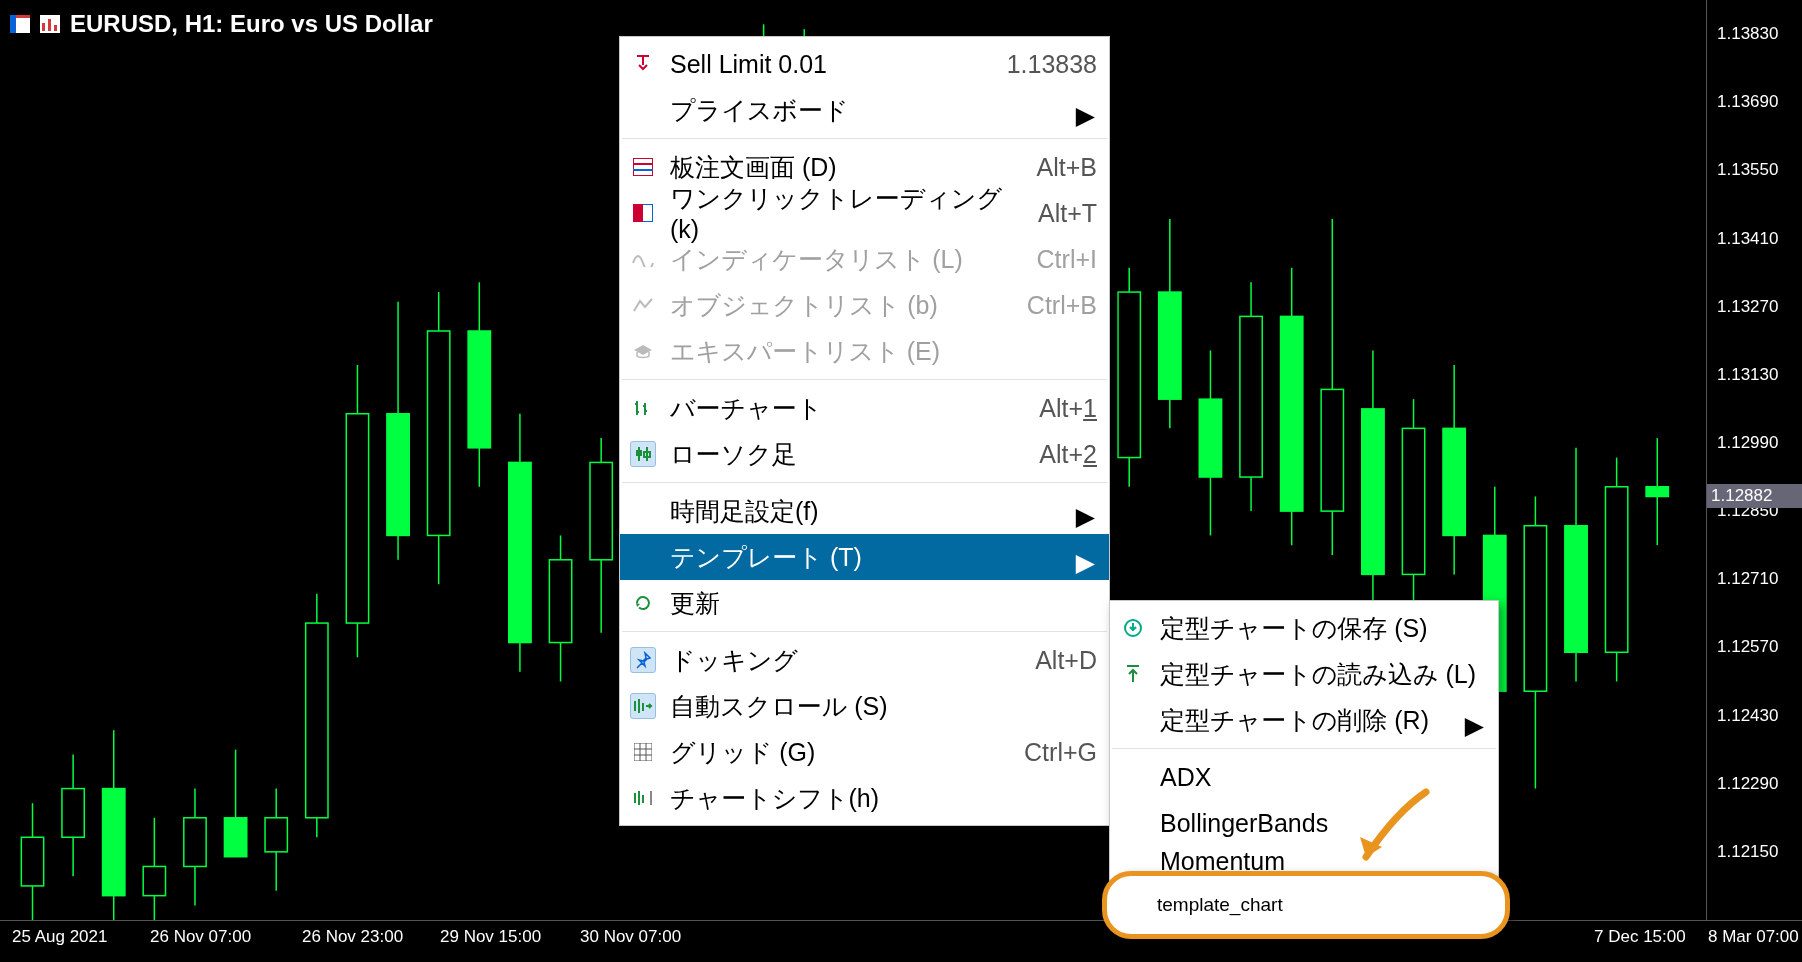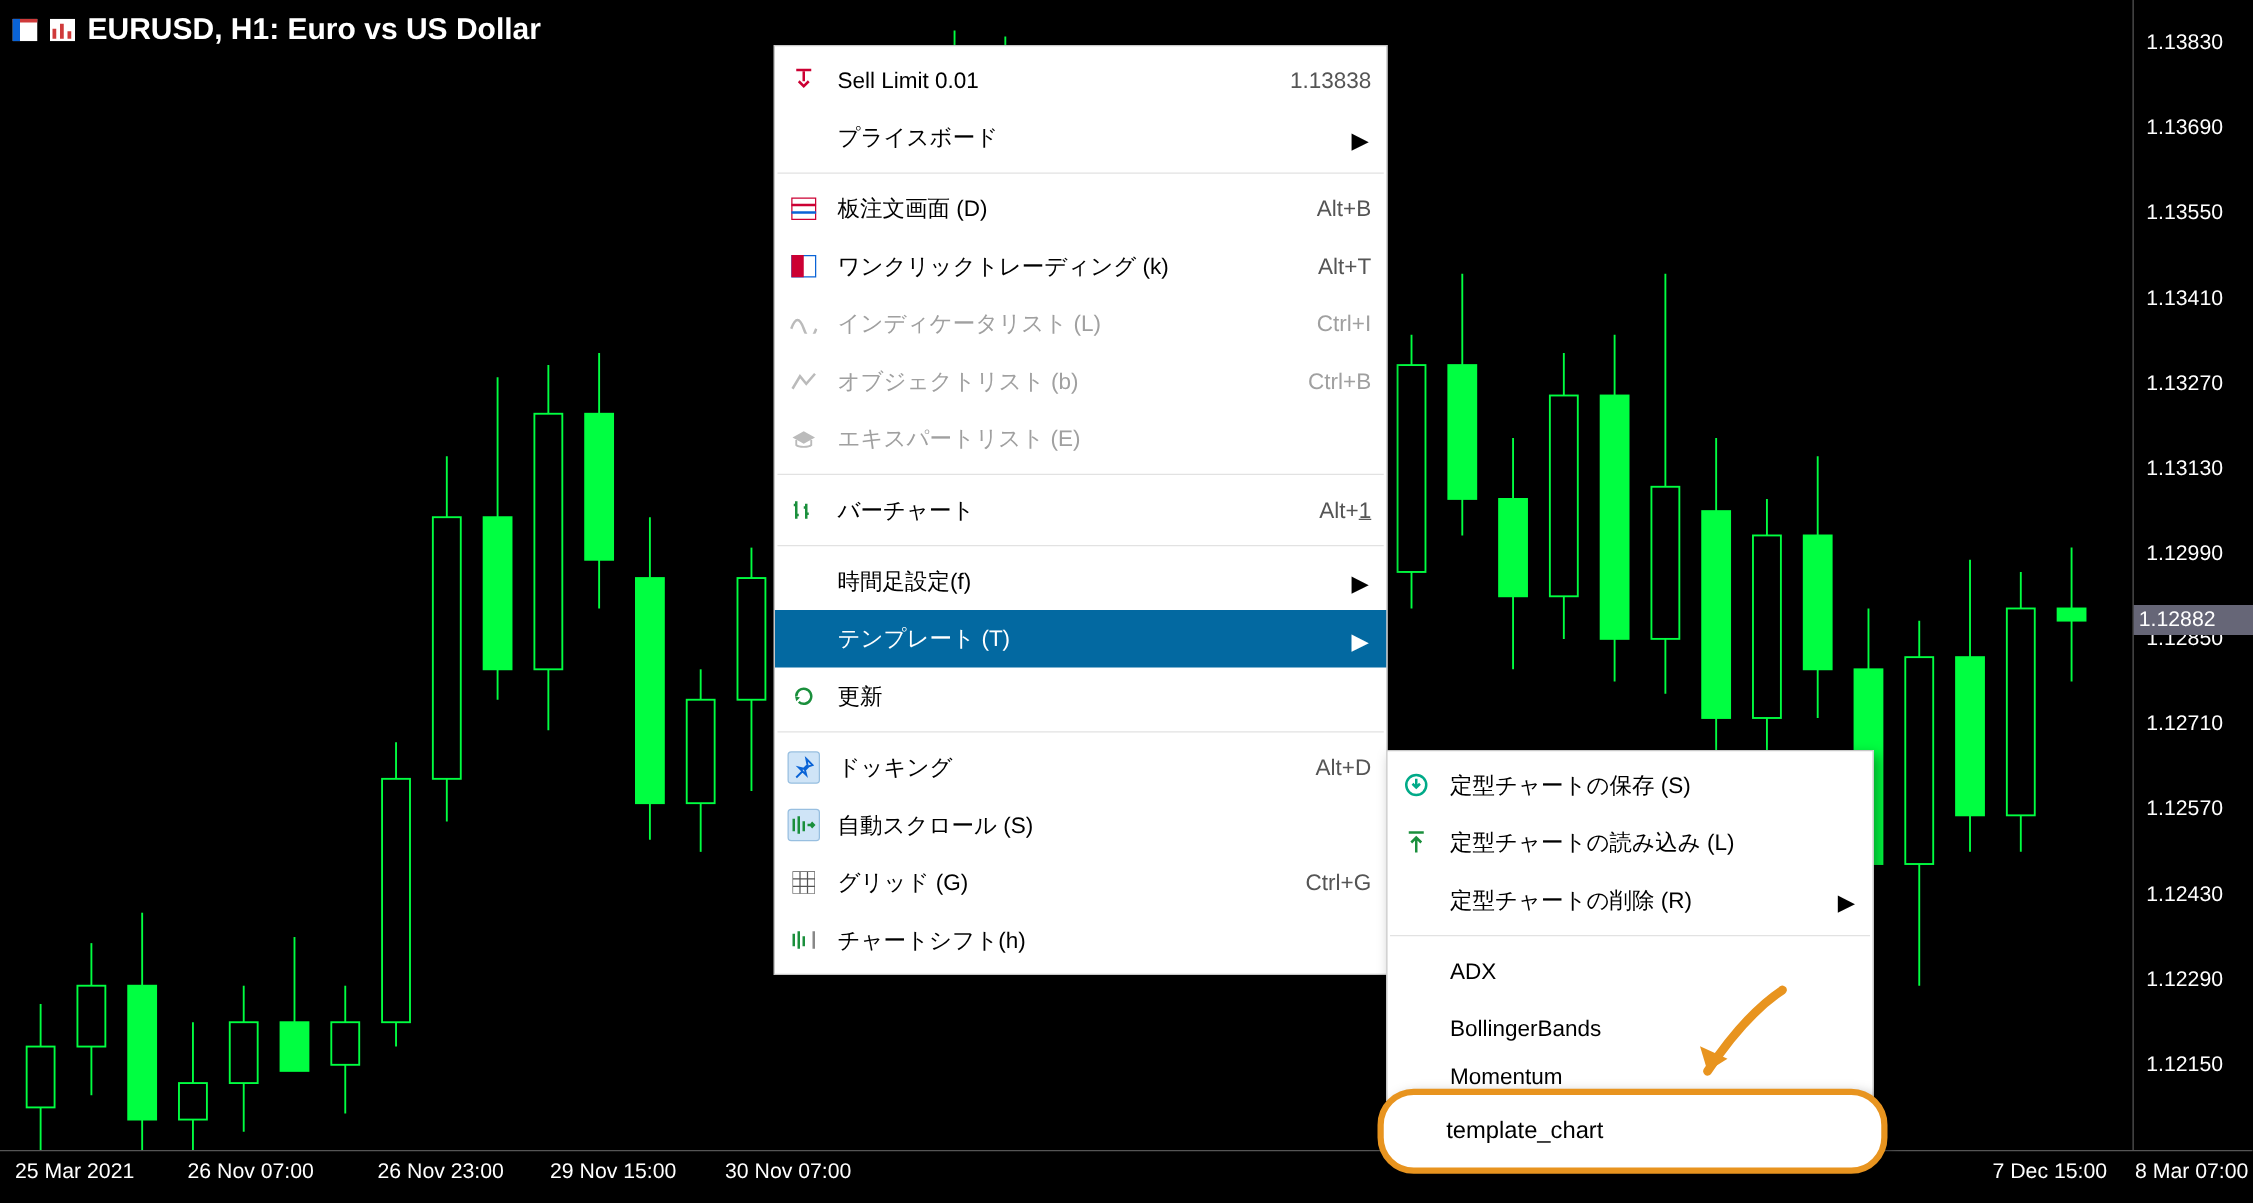--- a/index.html
+++ b/index.html
@@ -17,21 +17,21 @@
 #price-axis .marker{position:absolute;left:0;width:96px;height:24px;line-height:24px;background:#667;color:#fff;padding-left:4px;font-size:17px}
 
 
 #time-axis{position:absolute;left:0;top:920px;width:1802px;height:42px;background:#000;color:#fff;border-top:1px solid #555;font-family:"Segoe UI",sans-serif}
 #time-axis .tlabel{position:absolute;top:6px;font-size:17px;white-space:nowrap}
 
 
 #candles{position:absolute;left:0;top:0;width:1706px;height:920px;pointer-events:none}
 
 
-.menu{position:absolute;background:#fff;border:1px solid #c8c8c8;box-shadow:4px 4px 10px rgba(0,0,0,.35);padding-top:4px;padding-bottom:4px;font-size:18px;color:#000;user-select:none}
+.menu{position:absolute;background:#fff;border:1px solid #c8c8c8;box-shadow:4px 4px 10px rgba(0,0,0,.35);padding-top:4px;padding-bottom:4px;font-size:25px;color:#000;user-select:none}
 #menu-main{left:619px;top:36px;width:491px}
 .menu .row{position:relative;display:flex;align-items:center;height:46px;padding-left:50px;padding-right:12px;cursor:default}
 .menu .row .ic{position:absolute;left:10px;top:10px;width:26px;height:26px;display:flex;align-items:center;justify-content:center}
 .menu .row .lbl{flex:1}
 .menu .row .sc{color:#555;font-family:"Segoe UI",sans-serif}
 .menu .row .sc u{text-decoration:underline}
 .menu .row .arr{position:absolute;right:14px;top:14px;color:#000}
 .menu .sep{height:1px;background:#e2e2e2;margin:5px 2px}
 .menu .row.dis .lbl,.menu .row.dis .sc{color:#a0a0a0}
 .menu .row.hl{background:#0369a1;color:#fff}
@@ -166,21 +166,21 @@
     <div class="tick" style="top: 501.111px;">1.12850</div>
     <div class="tick" style="top: 569.259px;">1.12710</div>
     <div class="tick" style="top: 637.407px;">1.12570</div>
     <div class="tick" style="top: 705.556px;">1.12430</div>
     <div class="tick" style="top: 773.704px;">1.12290</div>
     <div class="tick" style="top: 841.852px;">1.12150</div>
     <div class="marker" style="top: 483.534px;">1.12882</div>
   </div>
 
 <div id="time-axis">
-    <div class="tlabel" style="left: 12px;">25 Mar 2021</div>
+    <div class="tlabel" style="left: 12px;">25 Aug 2021</div>
     <div class="tlabel" style="left: 150px;">26 Nov 07:00</div>
     <div class="tlabel" style="left: 302px;">26 Nov 23:00</div>
     <div class="tlabel" style="left: 440px;">29 Nov 15:00</div>
     <div class="tlabel" style="left: 580px;">30 Nov 07:00</div>
     <div class="tlabel" style="left: 1594px;">7 Dec 15:00</div>
     <div class="tlabel" style="left: 1708px;">8 Mar 07:00</div>
   </div>
 
 <div class="menu" id="menu-main">
 
@@ -261,20 +261,31 @@
   <div class="row">
     <span class="ic">
         <svg width="20" height="18">
           <path d="M4 2v14M2 5h2M4 13h2M12 4v12M10 7h2M12 12h2" stroke="#1a8f3c" stroke-width="2"></path>
         </svg>
       </span>
     <span class="lbl">バーチャート</span>
     <span class="sc"><span>Alt+</span><u>1</u></span>
   </div>
 
+  <div class="row sel">
+    <span class="ic">
+        <svg width="20" height="18">
+          <path d="M6 2v14M14 2v14" stroke="#1a8f3c" stroke-width="2"></path>
+          <rect x="3" y="5" width="6" height="6" fill="#1a8f3c"></rect>
+          <rect x="11" y="7" width="6" height="5" fill="none" stroke="#1a8f3c" stroke-width="2"></rect>
+        </svg>
+      </span>
+    <span class="lbl">ローソク足</span>
+    <span class="sc"><span>Alt+</span><u>2</u></span>
+  </div>
 
 
   <div class="sep"></div>
 
   <div class="row">
     <span class="ic"></span>
     <span class="lbl">時間足設定(f)</span>
     <span class="arr">▶</span>
   </div>
 

